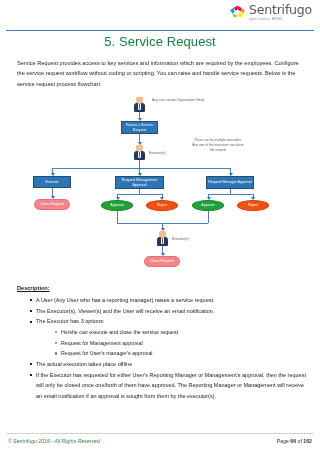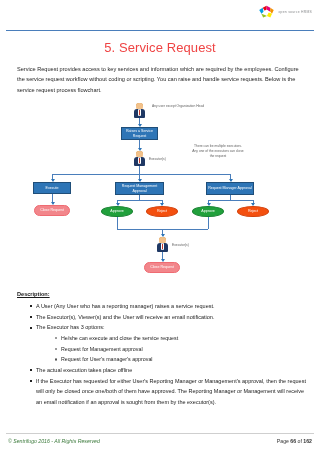--- a/index.html
+++ b/index.html
@@ -59,22 +59,22 @@
     right: 6px;
     top: 30px;
     height: 1px;
     background: #4a7ebb;
   }
 
   
   .doc-title {
     text-align: center;
     font-size: 13px;
-    color: #ef4444;
-    margin-top: 9px;
+    color: #15803d;
+    margin-top: 3px;
     font-family: "Liberation Sans", sans-serif;
     letter-spacing: 0.1px;
   }
 
   
   .intro {
     margin: 9px 14px 0 17px;
     font-size: 5.6px;
     line-height: 1.85;
     color: #262626;
@@ -289,20 +289,21 @@
           <path d="M9,-11 L17,-6 L13,3 L9,-2 Z" fill="#f39200"></path>
           <path d="M13,3 L9,12 L1,8 L5,0 Z" fill="#ffed00"></path>
           <path d="M1,8 L-8,12 L-12,3 L-4,6 Z" fill="#95c11f"></path>
           <path d="M-12,3 L-17,-6 L-9,-11 L-7,-2 Z" fill="#009fe3"></path>
           <path d="M-9,-11 L0,-16 L0,-7 L-4,-4 Z" fill="#e30613"></path>
           <circle cx="0" cy="-1" r="4.4" fill="#ffffff"></circle>
         </g>
       </svg>
     </div>
     <div class="logo-text-wrap">
+      <span class="logo-word">Sentrifugo</span>
       <span class="logo-tag">open source HRMS</span>
     </div>
   </div>
   <div class="header-rule"></div>
 </div>
 
 <div class="doc-title">5. Service Request</div>
 
 <p class="intro">Service Request provides access to key services and information which are required by the employees. Configure the service request workflow without coding or scripting. You can raise and handle service requests. Below is the service request process flowchart.</p>
 

